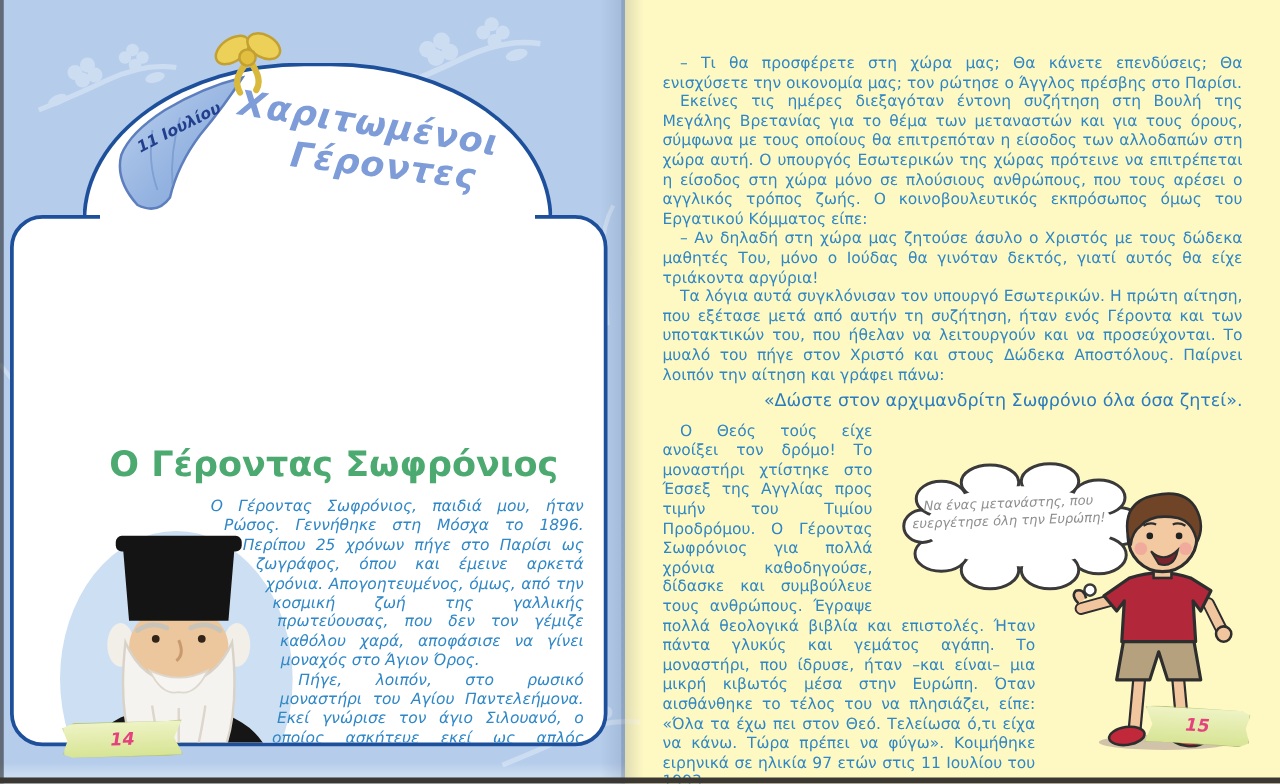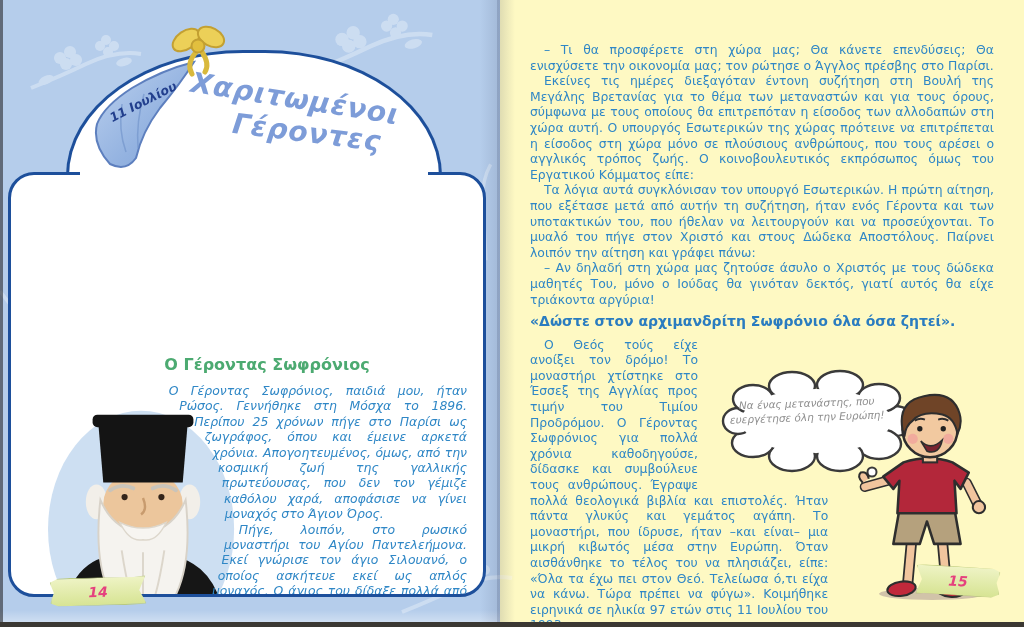--- a/index.html
+++ b/index.html
@@ -28,41 +28,41 @@
     border:3px solid #1d4f9b; border-radius:26px; z-index:2; overflow:hidden; }
   .arch-cover { position:absolute; left:80px; top:169px; width:348px; height:12px; background:#fff; z-index:3; }
 
   
   .series-line { position:absolute; z-index:4; color:#7d9cd8; font-style:italic; font-weight:bold;
     letter-spacing:1px; white-space:nowrap; }
   .series-line1 { left:190px; top:82px; font-size:28px; transform:rotate(9deg); }
   .series-line2 { left:232px; top:116px; font-size:28px; transform:rotate(7deg); }
 
   .chapter-title { position:relative; z-index:4; text-align:center; color:#4caa71; font-weight:bold;
-    font-size:16px; margin:6px 0 9px 0;padding-left:40px; }
+    font-size:28px; margin:6px 0 9px 0;padding-left:40px; }
 
   
   .flag-wrap { position:absolute; left:92px; top:60px; width:110px; height:112px; z-index:5; }
   .flag-label { position:absolute; left:8px; top:34px; width:86px; transform:rotate(-27deg);
     color:#223f8d; font-weight:bold; font-size:12.5px; font-style:italic; text-align:center; }
   .bow-wrap { position:absolute; left:168px; top:14px; width:62px; height:64px; z-index:6; }
 
   
   .left-text { position:relative; z-index:4; padding:0 16px 0 14px; color:#2f87c6;
     font-size:12.4px; line-height:15.4px; text-align:justify; }
   .left-text p { margin:0; text-indent:14px;font-style:italic; }
   .monk-float { float:left; width:196px; height:252px; margin:22px 6px 2px 6px;
     shape-outside:ellipse(50% 47% at 46% 50%); }
   .monk-float svg { width:196px; height:252px; }
 
   
   .page-right { position:absolute; left:500px; top:0; width:524px; height:627px; background:#fef9c3;
     padding:42px 30px 0 30px; color:#2f87c6; font-size:12.4px; line-height:15.6px; text-align:justify; }
   .page-right p { margin:0; text-indent:14px; }
-  .hand-quote { text-align:left; text-indent:0 !important; font-weight:bold; color:#2a7cc0;
+  .hand-quote { text-align:right; text-indent:0 !important; font-weight:normal; color:#2a7cc0;
     font-size:14px; margin:7px 0 7px 0 !important; }
 
   .illus-float { float:right; width:288px; height:238px; margin:28px 0 0 8px; position:relative;
     shape-outside:polygon(0 0, 100% 0, 100% 100%, 44% 100%, 44% 56%, 0 56%); }
   .bubble-svg { position:absolute; left:0; top:4px; width:202px; height:118px; }
   .bubble-text { position:absolute; left:22px; top:32px; width:158px; text-align:center;
     font-size:10.5px; line-height:1.3; color:#8f8f8f; font-style:italic; transform:rotate(-2deg);
     text-indent:0; }
   .boy-wrap { position:absolute; left:130px; top:24px; width:158px; height:214px; }
 
@@ -223,22 +223,22 @@
     </div>
 
     <div class="ribbon ribbon-left">
       <span>14</span>
     </div>
   </div>
 
   <div class="page-right">
     <p>– Τι θα προσφέρετε στη χώρα μας; Θα κάνετε επενδύσεις; Θα ενισχύσετε την οικονομία μας; τον ρώτησε ο Άγγλος πρέσβης στο Παρίσι.</p>
     <p>Εκείνες τις ημέρες διεξαγόταν έντονη συζήτηση στη Βουλή της Μεγάλης Βρετανίας για το θέμα των μεταναστών και για τους όρους, σύμφωνα με τους οποίους θα επιτρεπόταν η είσοδος των αλλοδαπών στη χώρα αυτή. Ο υπουργός Εσωτερικών της χώρας πρότεινε να επιτρέπεται η είσοδος στη χώρα μόνο σε πλούσιους ανθρώπους, που τους αρέσει ο αγγλικός τρόπος ζωής. Ο κοινοβουλευτικός εκπρόσωπος όμως του Εργατικού Κόμματος είπε:</p>
+    <p>– Αν δηλαδή στη χώρα μας ζητούσε άσυλο ο Χριστός με τους δώδεκα μαθητές Του, μόνο ο Ιούδας θα γινόταν δεκτός, γιατί αυτός θα είχε τριάκοντα αργύρια!</p>
     <p>Τα λόγια αυτά συγκλόνισαν τον υπουργό Εσωτερικών. Η πρώτη αίτηση, που εξέτασε μετά από αυτήν τη συζήτηση, ήταν ενός Γέροντα και των υποτακτικών του, που ήθελαν να λειτουργούν και να προσεύχονται. Το μυαλό του πήγε στον Χριστό και στους Δώδεκα Αποστόλους. Παίρνει λοιπόν την αίτηση και γράφει πάνω:</p>
-    <p>– Αν δηλαδή στη χώρα μας ζητούσε άσυλο ο Χριστός με τους δώδεκα μαθητές Του, μόνο ο Ιούδας θα γινόταν δεκτός, γιατί αυτός θα είχε τριάκοντα αργύρια!</p>
     <p class="hand-quote">«Δώστε στον αρχιμανδρίτη Σωφρόνιο όλα όσα ζητεί».</p>
     <p>
       <span class="illus-float">
         <span class="bubble-svg">
           <svg viewBox="0 0 202 118" style="width:202px;height:118px">
             <g fill="#fff" stroke="#3a3a3a" stroke-width="2.4">
               <ellipse cx="174" cy="52" rx="21" ry="15"></ellipse>
               <ellipse cx="159" cy="75" rx="22" ry="15"></ellipse>
               <ellipse cx="120" cy="87" rx="23" ry="15"></ellipse>
               <ellipse cx="72" cy="87" rx="23" ry="15"></ellipse>

